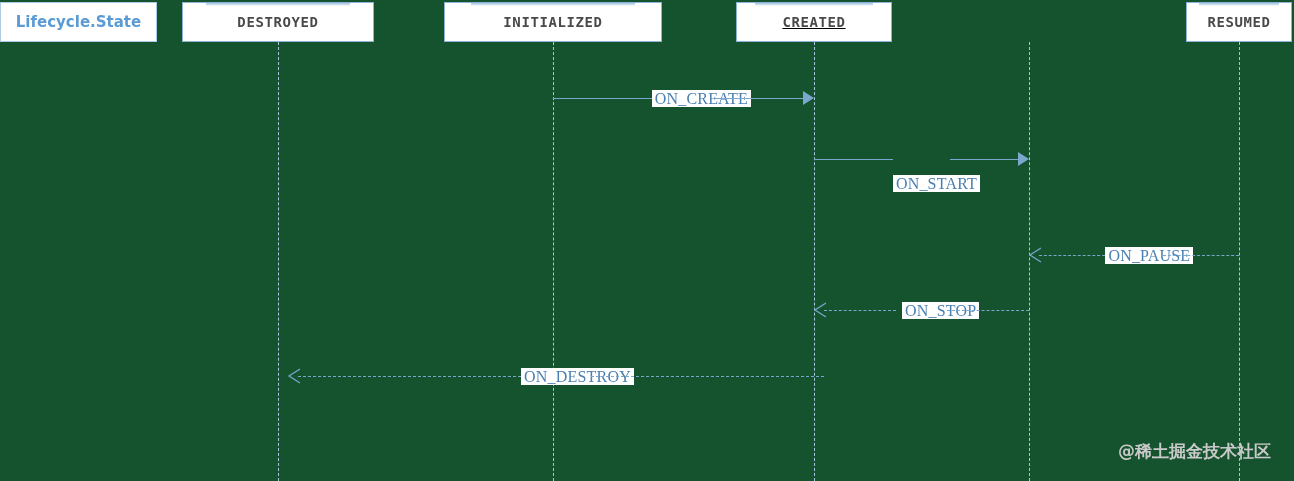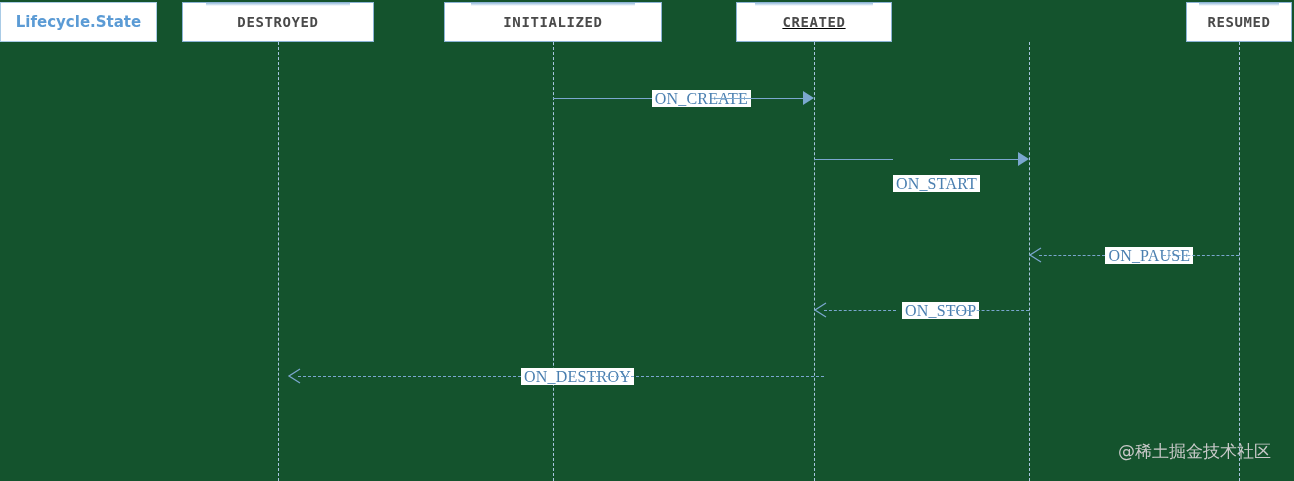--- a/index.html
+++ b/index.html
@@ -101,20 +101,21 @@
     top: 8px;
   }
   .arrow-head svg { display: block; overflow: visible; }
   
   .watermark {
     position: absolute;
     font-family: "DejaVu Sans", "Liberation Sans", sans-serif;
     font-size: 17px;
     color: #c9c9c9;
     white-space: nowrap;
+    font-weight: bold;
   }
 </style>
 </head>
 <body>
 
 <div id="diagram">
     <div class="legend" style="left: 0px; top: 2px; width: 157px; height: 40px;">
       <span class="legend-label">Lifecycle.State</span>
     </div>
     <div class="box" style="left: 182px; width: 192px;">

